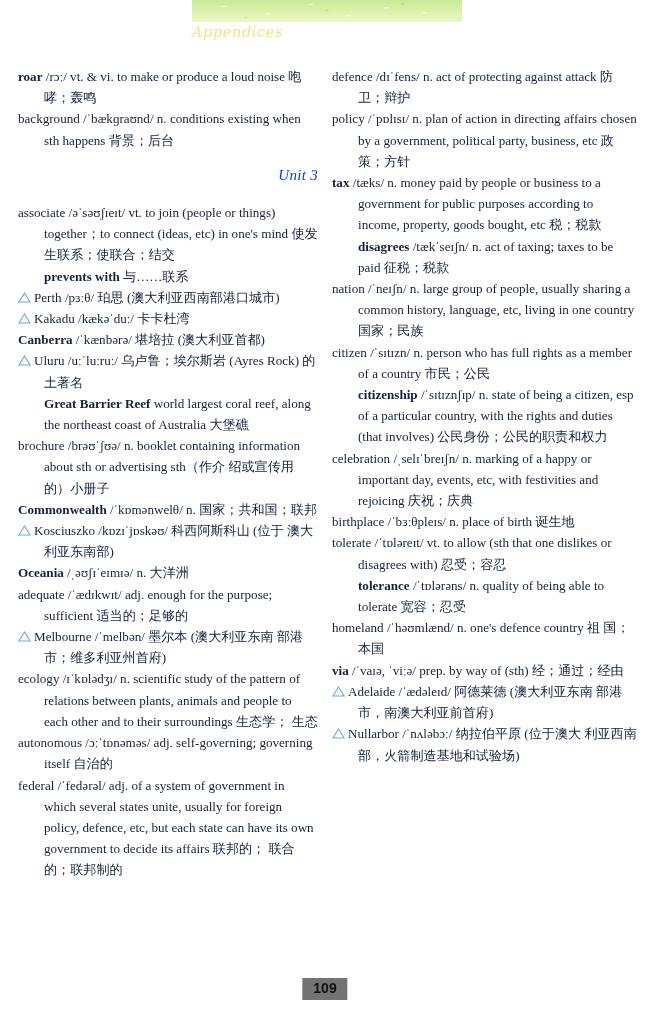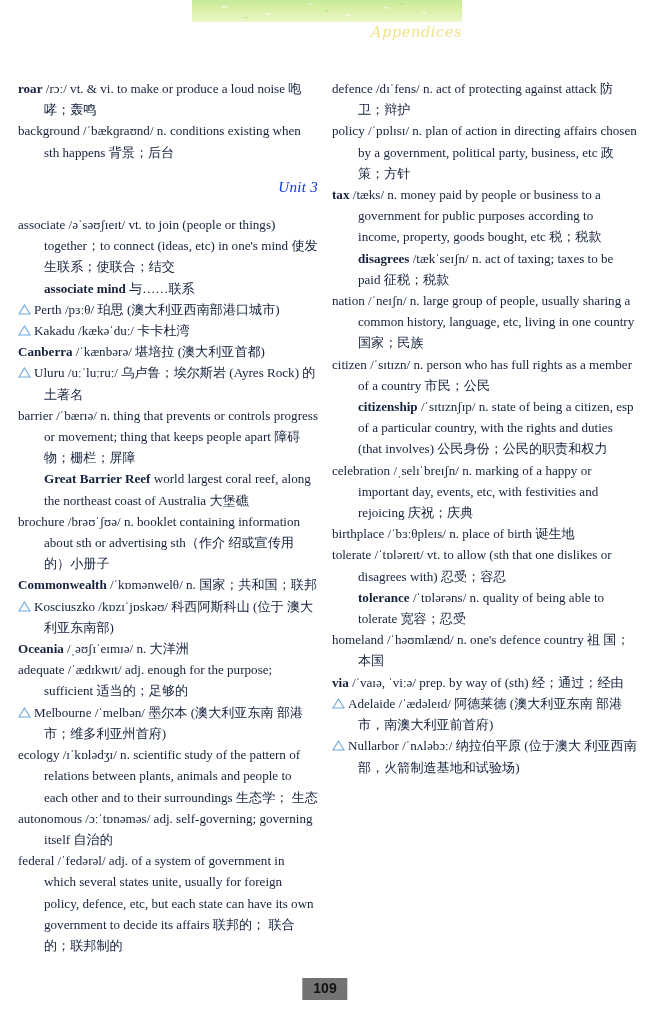--- a/index.html
+++ b/index.html
@@ -39,39 +39,39 @@
       radial-gradient(ellipse 4px 2px at 20% 80%, rgba(150,215,80,0.55) 0%, rgba(150,215,80,0) 75%),
       radial-gradient(ellipse 4px 2px at 50% 48%, rgba(150,215,80,0.5) 0%, rgba(150,215,80,0) 75%),
       radial-gradient(ellipse 4px 2px at 78% 18%, rgba(150,215,80,0.5) 0%, rgba(150,215,80,0) 75%),
       linear-gradient(to bottom, #c8ea9a 0%, #d9f0a8 45%, #ecf8c9 100%);
   }
   .banner-title {
     position: absolute;
     left: 0;
     top: 22px;
     width: 100%;
-    text-align: right;
+    text-align: left;
     font-family: "DejaVu Serif", serif;
     font-style: italic;
     font-size: 14.5px;
     letter-spacing: 0.6px;
     color: #f2e28a;
     line-height: 20px;
   }
 
   
   .page {
     position: absolute;
     left: 0; top: 0;
     width: 650px;
     height: 1012px;
   }
   .col {
     position: absolute;
-    top: 70px;
+    top: 58px;
     font-size: 13.1px;
     line-height: 21.2px;
   }
   .col-left  { left: 18px;  width: 300px; }
   .col-right { left: 332px; width: 305px; }
 
   .entry {
     margin: 0 0 0 0;
     padding-left: 26px;
     text-indent: -26px;
@@ -132,32 +132,31 @@
 
   <div class="col col-left">
     <div class="spacer-top"></div>
     <div id="left-before">
         <p class="entry"><span><span class="hw">roar</span> /rɔː/ vt. &amp; vi. to make or produce a loud noise</span> <span>咆哮；轰鸣</span></p>
         <p class="entry"><span>background /ˈbækɡraʊnd/ n. conditions existing</span> <span>when sth happens 背景；后台</span></p>
       </div>
     <div class="unit-heading">Unit 3</div>
     <div id="left-after">
         <p class="entry"><span>associate /əˈsəʊʃɪeɪt/ vt. to join (people or things)</span> <span>together；to connect (ideas, etc) in one's mind</span> <span>使发生联系；使联合；结交</span></p>
-        <p class="entry sub"><span class="hw">associate mind</span><span> 与……联系</span></p>
+        <p class="entry sub"><span class="hw">prevents with</span><span> 与……联系</span></p>
         <p class="entry"><span class="tri"><svg width="13" height="11" viewBox="0 0 13 11">
               <polygon points="6.5,1 12,10 1,10" fill="none" stroke="#6ea8dc" stroke-width="1.1"></polygon>
             </svg></span><span>Perth /pɜːθ/ 珀思 (澳大利亚西南部港口城市)</span></p>
         <p class="entry"><span class="tri"><svg width="13" height="11" viewBox="0 0 13 11">
               <polygon points="6.5,1 12,10 1,10" fill="none" stroke="#6ea8dc" stroke-width="1.1"></polygon>
             </svg></span><span>Kakadu /kækəˈduː/ 卡卡杜湾</span></p>
         <p class="entry"><span class="hw">Canberra</span><span> /ˈkænbərə/ 堪培拉 (澳大利亚首都)</span></p>
         <p class="entry"><span class="tri"><svg width="13" height="11" viewBox="0 0 13 11">
               <polygon points="6.5,1 12,10 1,10" fill="none" stroke="#6ea8dc" stroke-width="1.1"></polygon>
             </svg></span><span>Uluru /uːˈluːruː/ 乌卢鲁；埃尔斯岩 (Ayres Rock)</span> <span>的土著名</span></p>
-        <p class="entry"><span>barrier /ˈbærɪə/ n. thing that prevents or controls</span> <span>progress or movement; thing that keeps people</span> <span>apart 障碍物；栅栏；屏障</span></p>
         <p class="entry sub"><span class="hw">Great Barrier Reef</span><span> world largest coral reef, along the northeast coast of Australia 大堡礁</span></p>
         <p class="entry"><span>brochure /brəʊˈʃʊə/ n. booklet containing</span> <span>information about sth or advertising sth（作介</span> <span>绍或宣传用的）小册子</span></p>
         <p class="entry"><span class="hw">Commonwealth</span><span> /ˈkɒmənwelθ/ n. 国家；共和国；联邦</span></p>
         <p class="entry"><span class="tri"><svg width="13" height="11" viewBox="0 0 13 11">
               <polygon points="6.5,1 12,10 1,10" fill="none" stroke="#6ea8dc" stroke-width="1.1"></polygon>
             </svg></span><span>Kosciuszko /kɒzɪˈjɒskəʊ/ 科西阿斯科山 (位于</span> <span>澳大利亚东南部)</span></p>
         <p class="entry"><span class="hw">Oceania</span><span> /ˌəʊʃɪˈeɪmɪə/ n. 大洋洲</span></p>
         <p class="entry"><span>adequate /ˈædɪkwɪt/ adj. enough for the purpose;</span> <span>sufficient 适当的；足够的</span></p>
         <p class="entry"><span class="tri"><svg width="13" height="11" viewBox="0 0 13 11">
               <polygon points="6.5,1 12,10 1,10" fill="none" stroke="#6ea8dc" stroke-width="1.1"></polygon>

